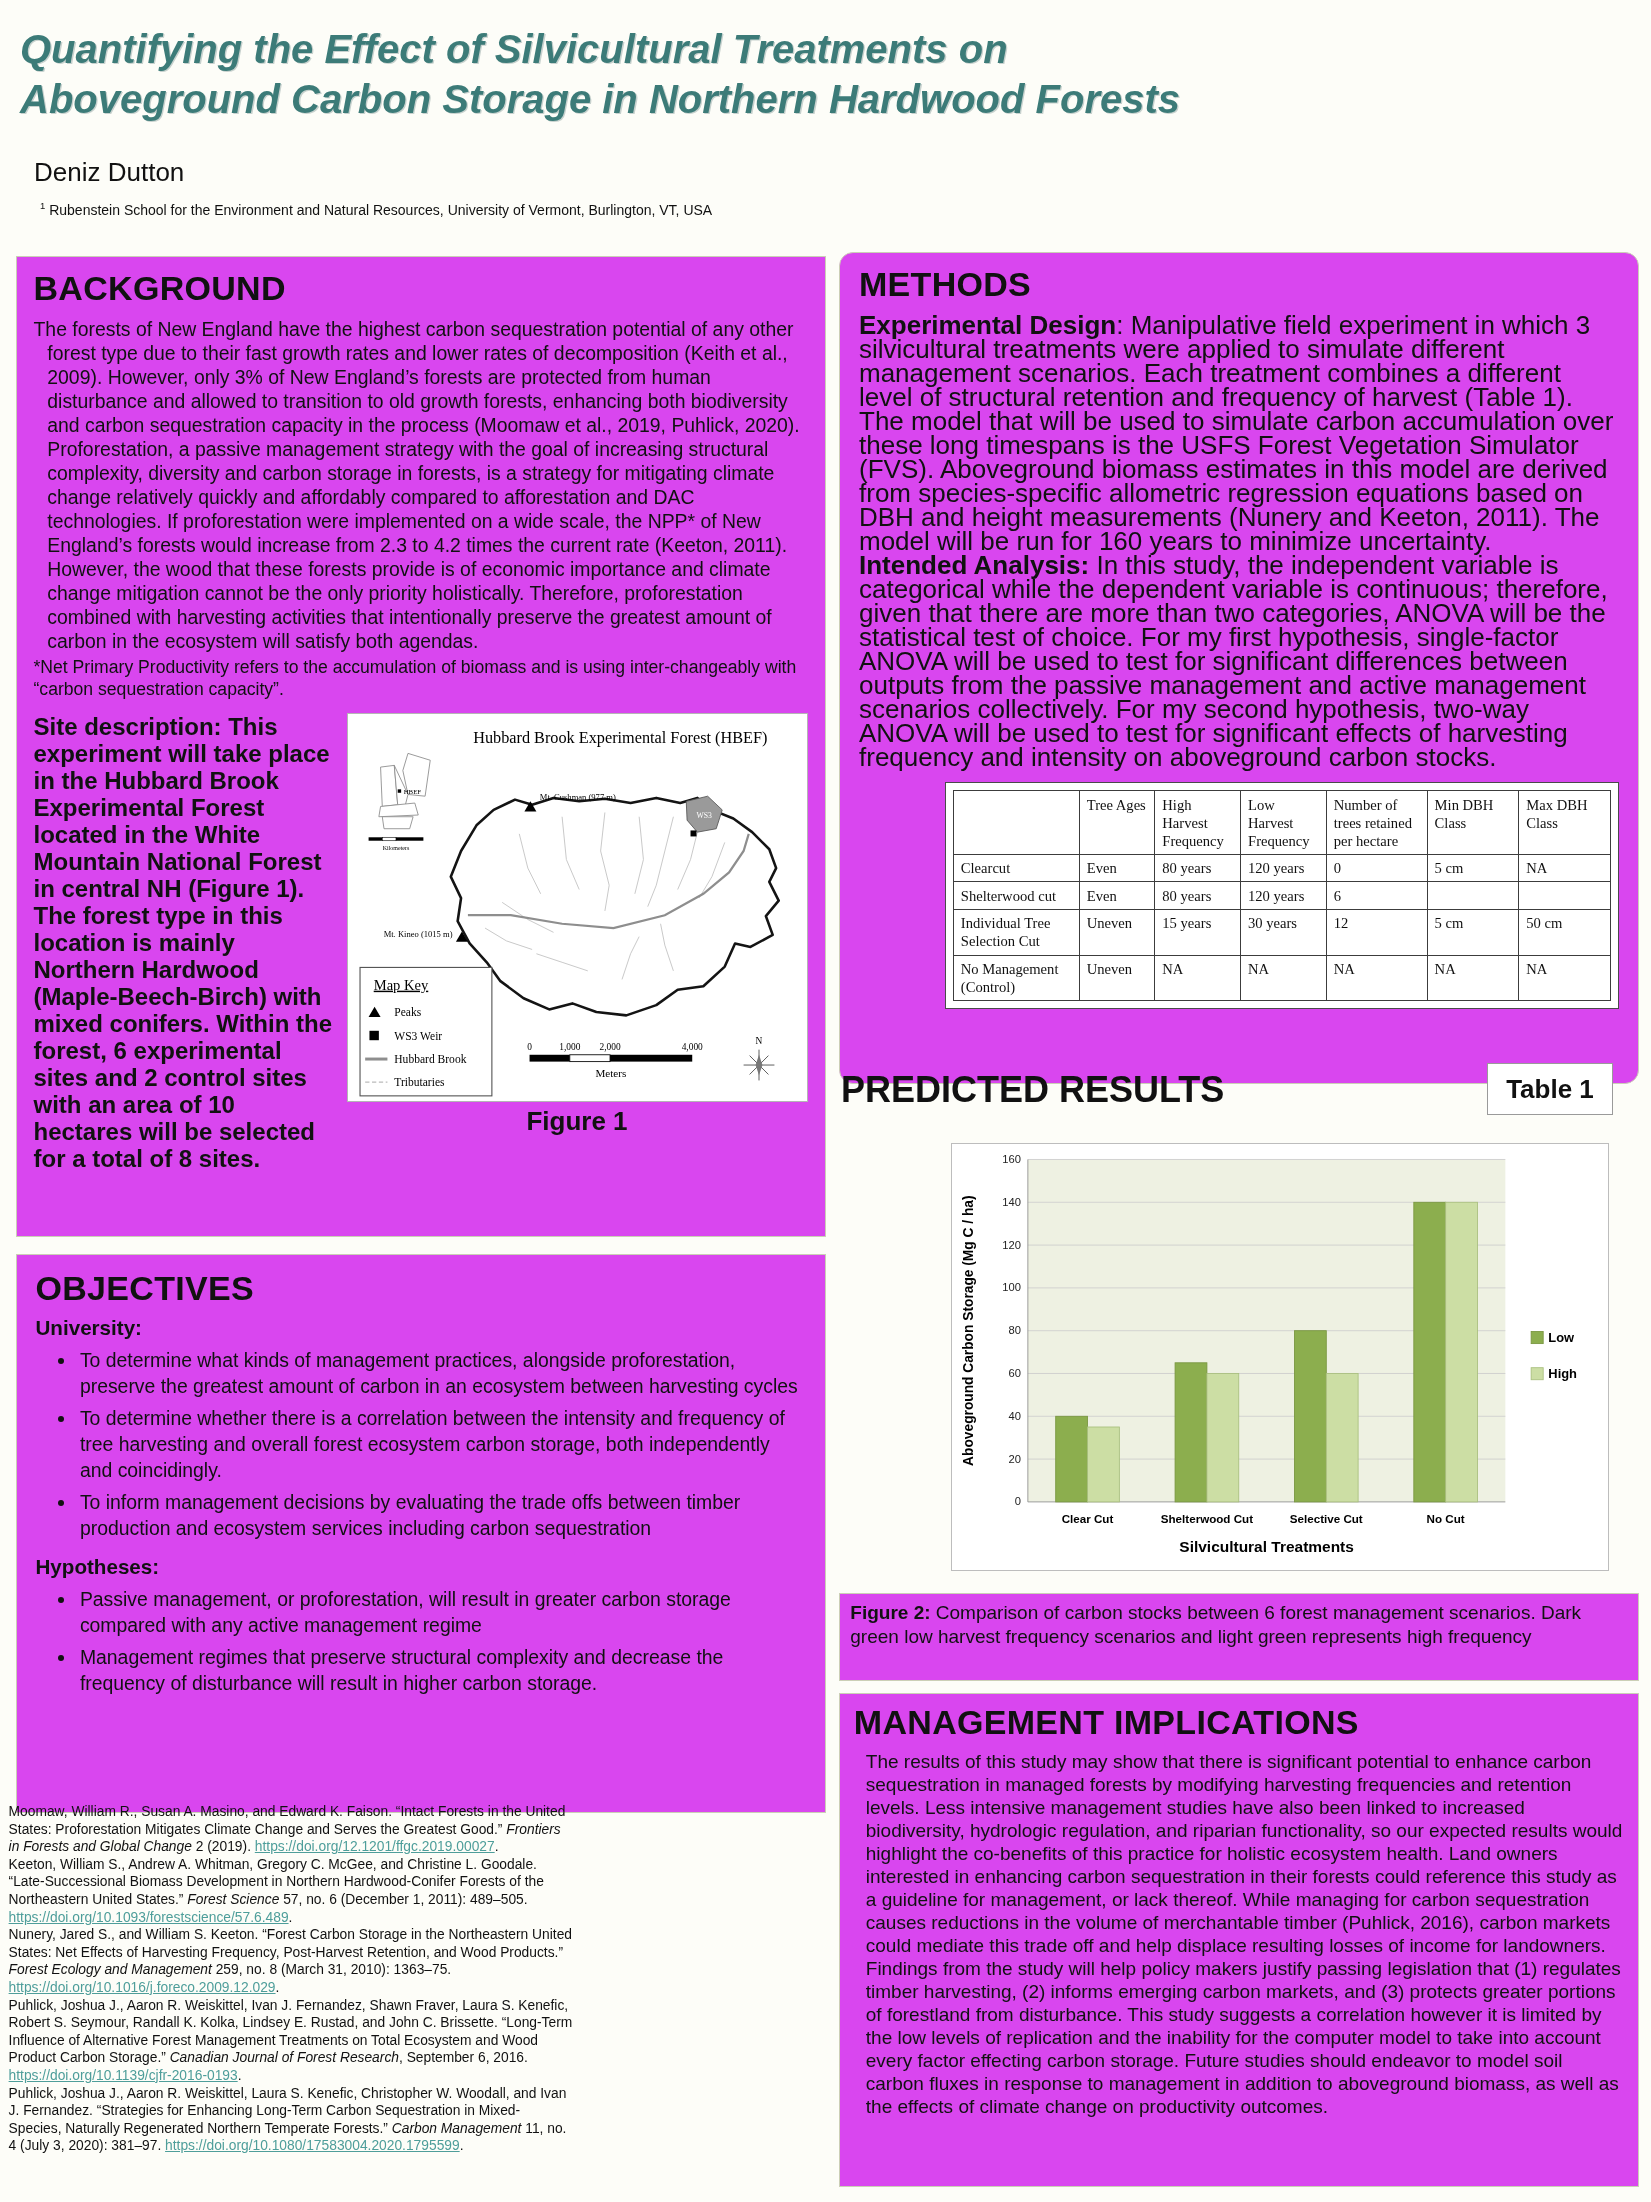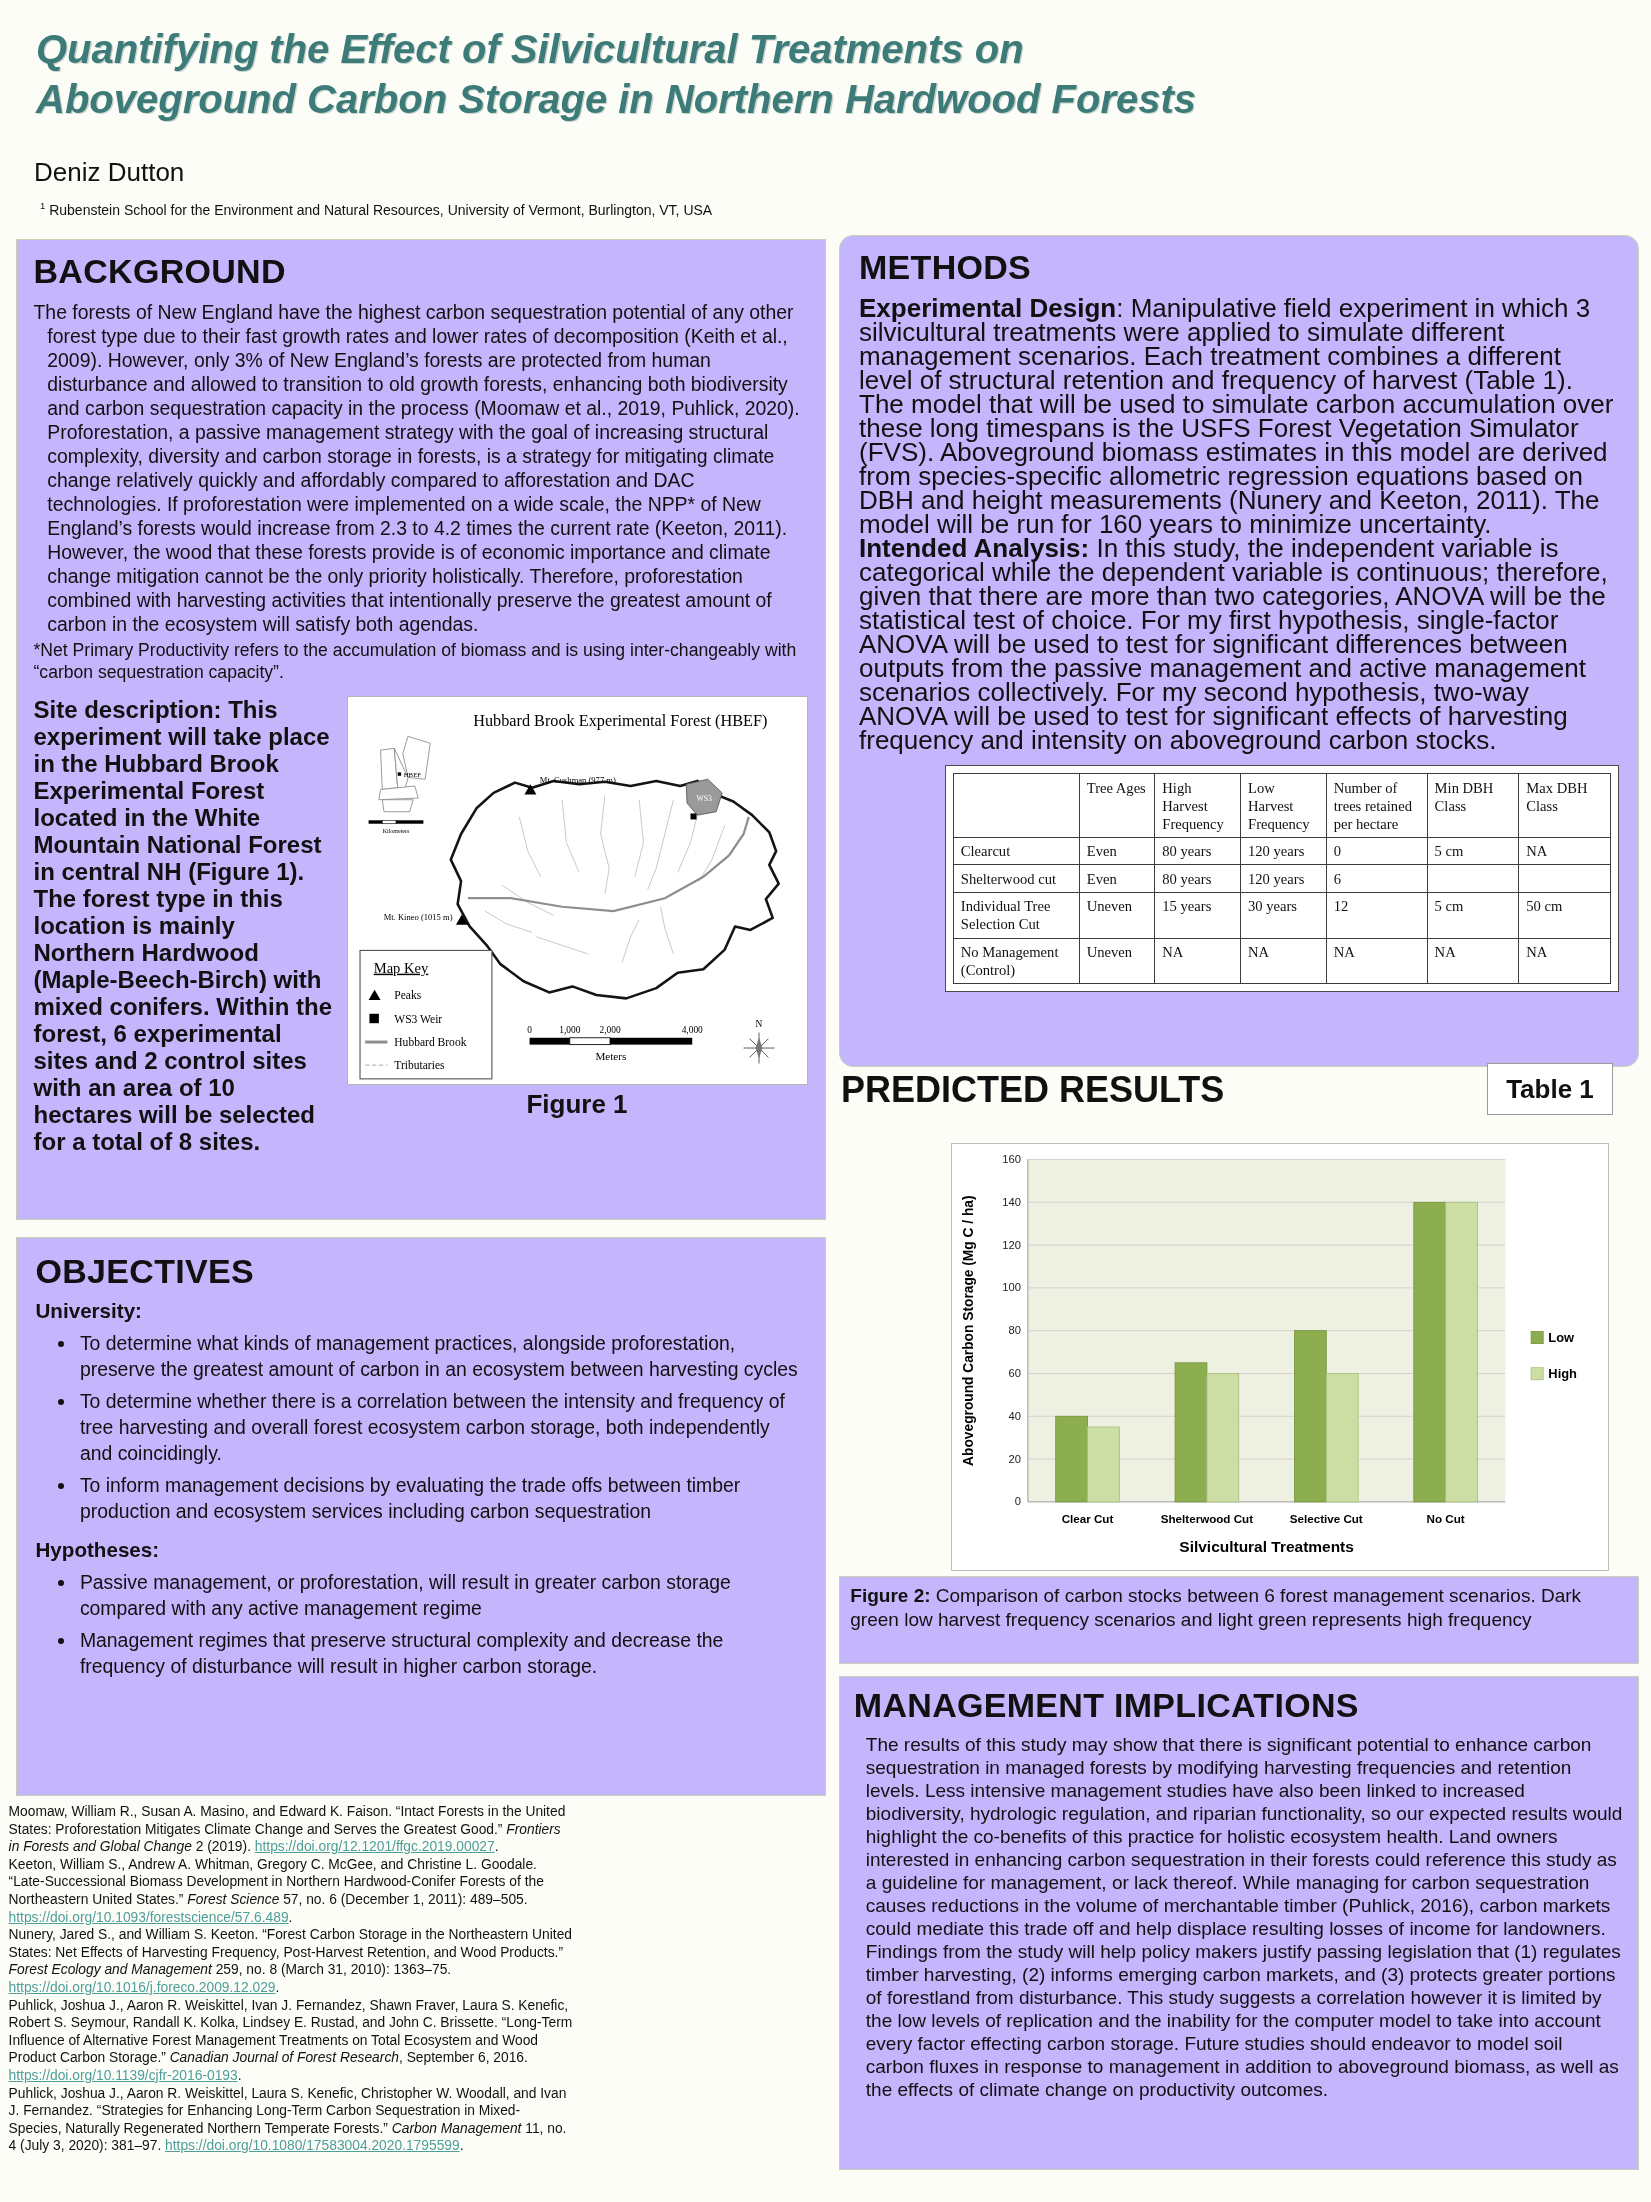--- a/index.html
+++ b/index.html
@@ -3,24 +3,24 @@
 <meta charset="utf-8">
 <style>
   * { margin:0; padding:0; box-sizing:border-box; }
   html { background:#ffffff; }
   body {
     width:1652px; height:2203px; position:relative;
     background:#fdfdf8;
     font-family:"Liberation Sans", sans-serif;
     color:#111;
   }
-  .box { position:absolute; background:#c4b5fd; border:1.7px solid #cbcfb6; }
-
-  
-  #title { position:absolute; left:36px; top:24px; width:1463px;
+  .box { position:absolute; background:#d946ef; border:1.7px solid #cbcfb6;margin-top:17px; }
+
+  
+  #title { position:absolute; left:20px; top:24px; width:1463px;
     font-size:40px; line-height:50px; font-weight:bold; font-style:italic;
     color:#3c7b78; text-shadow:1.3px 1.3px 0 rgba(40,80,78,0.25); }
   #author { position:absolute; left:34px; top:157px; font-size:26px; }
   #affil  { position:absolute; left:40px; top:200px; font-size:14px; }
   #affil sup { font-size:9.5px; }
 
   
   .h2 { font-size:34px; font-weight:bold; letter-spacing:0.3px; margin:0 0 8.6px 0; }
   .body-t { font-size:19.4px; line-height:24px; }
   .hang { padding-left:13.8px; text-indent:-13.8px; }

